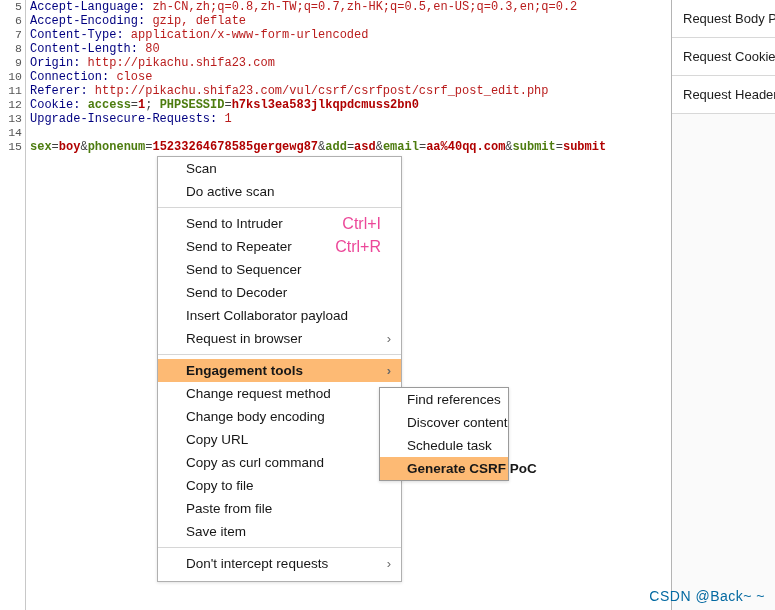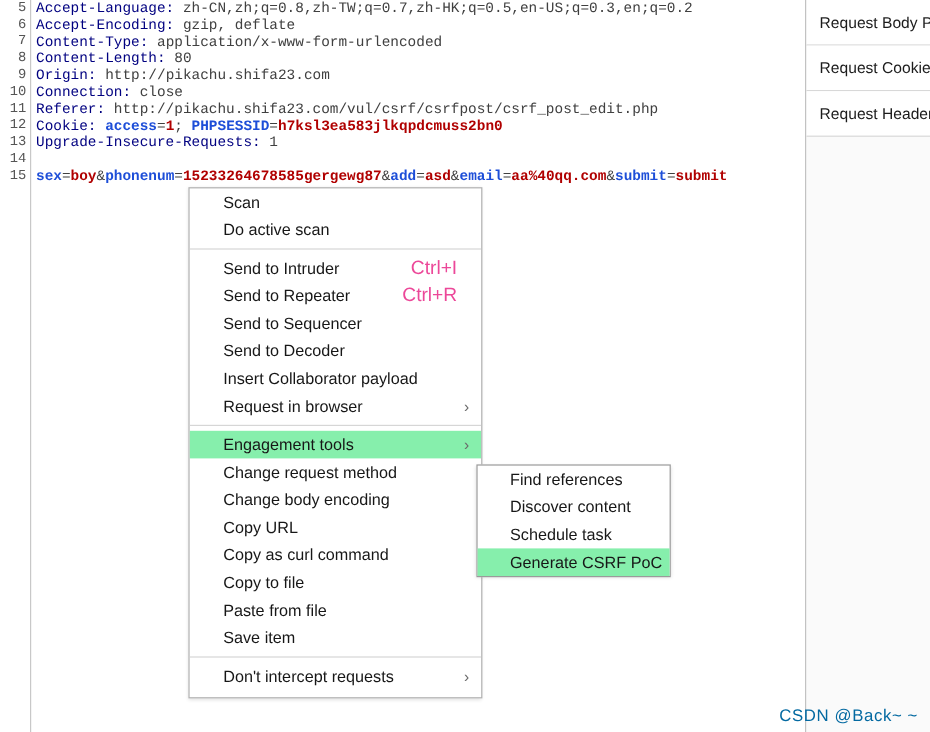--- a/index.html
+++ b/index.html
@@ -52,22 +52,22 @@
   }
   .code .line {
     height: 14px;
     line-height: 14px;
     white-space: pre;
     font-family: "Liberation Mono", monospace;
     font-size: 12px;
     letter-spacing: 0px;
   }
   .hk { color: #000080; }          
-  .hv { color: #404040; }          
-  .pk { color: #1d4ed8; font-weight: bold; }  
+  .hv { color: #b91c1c; }          
+  .pk { color: #4d7c0f; font-weight: bold; }  
   .pv { color: #b00000; font-weight: bold; }  
   .sep { color: #404040; }
 
   
   .rightpanel {
     position: absolute;
     left: 671px; top: 0;
     width: 104px;
     height: 610px;
     background: #fbfbfb;
@@ -108,21 +108,22 @@
     height: 23px;
     line-height: 23px;
     padding-left: 28px;
     padding-right: 10px;
     font-size: 13.5px;
     color: #171717;
     white-space: nowrap;
     box-sizing: border-box;
   }
   .mi.hl {
-    background: #86efac;
+    background: #fdba74;
+    font-weight: bold;
   }
   .mi .shortcut {
     position: absolute;
     right: 20px;
     top: 0;
     font-size: 16px;
     color: #ec4899;
   }
   .mi .arrow {
     position: absolute;
@@ -135,22 +136,22 @@
   }
   .msep {
     height: 1px;
     background: #d6d6d6;
     margin: 4px 0 4px 0;
   }
 
   
   .submenu {
     position: absolute;
-    left: 397px; top: 387px;
-    width: 162px;
+    left: 379px; top: 387px;
+    width: 130px;
     background: #ffffff;
     border: 1px solid #9a9a9a;
     box-sizing: border-box;
     box-shadow: 0 1px 3px rgba(0,0,0,0.15);
   }
   .submenu .mi {
     padding-left: 27px;
     height: 23px;
     line-height: 23px;
   }

